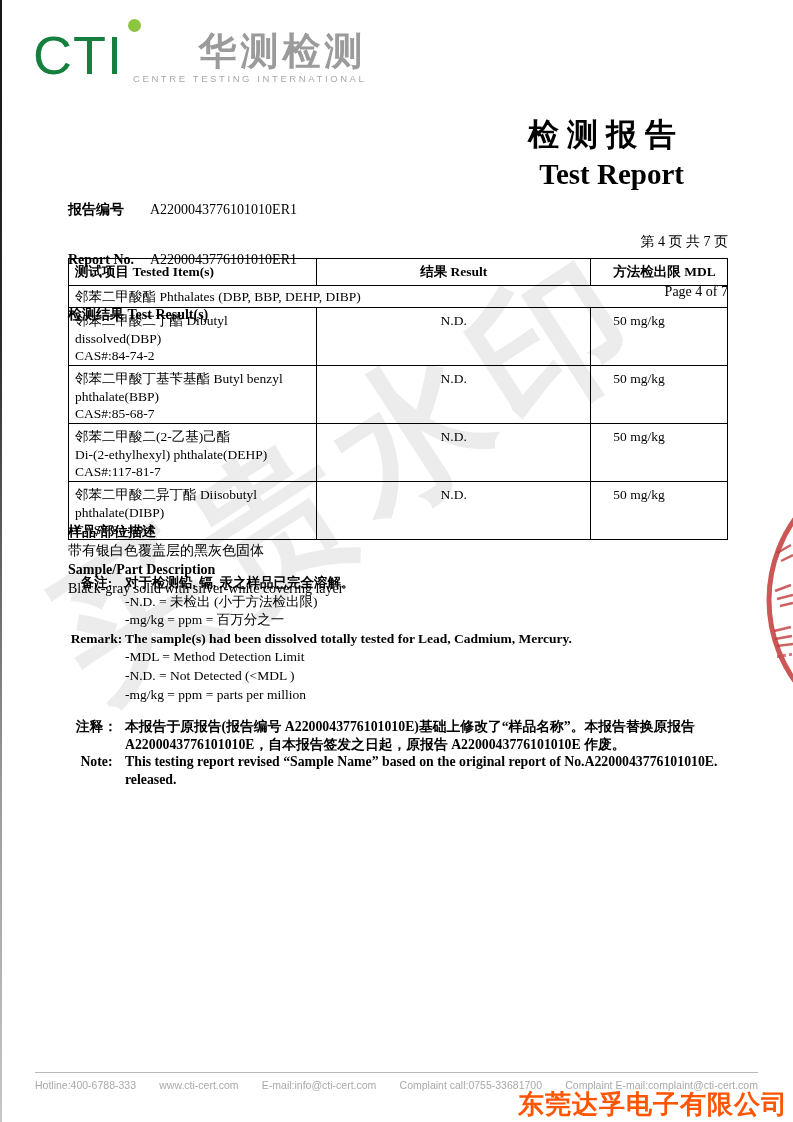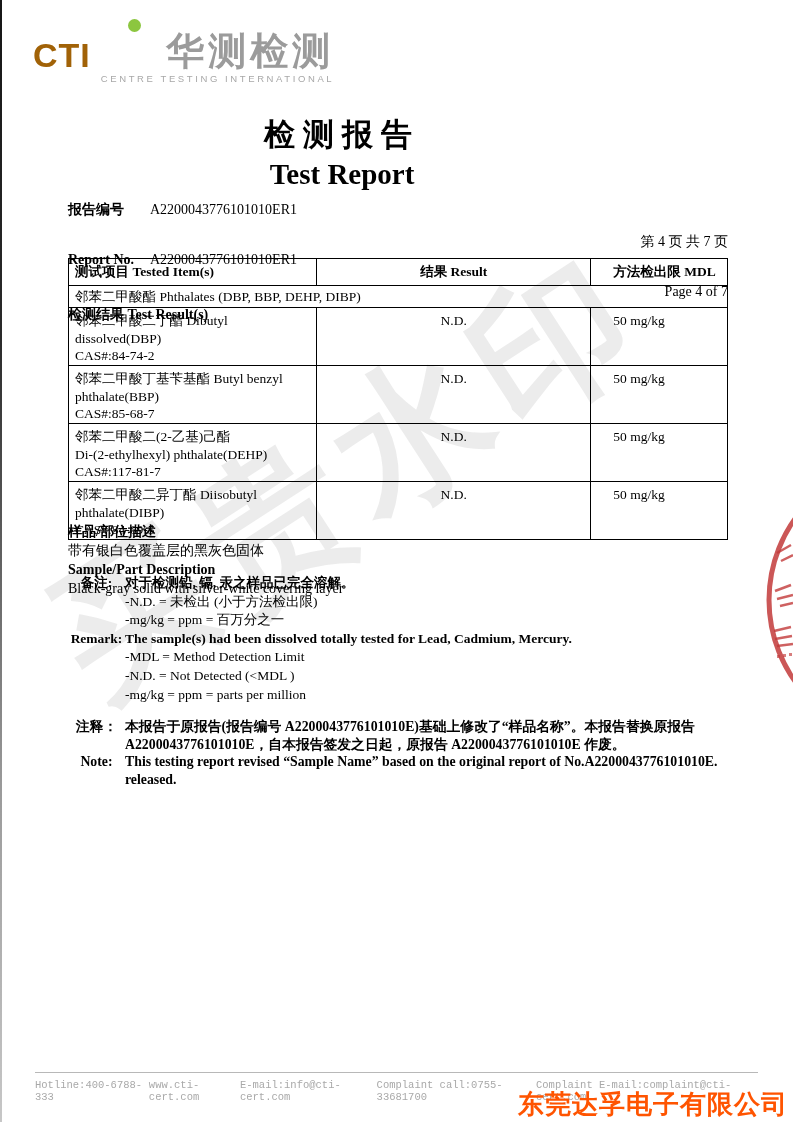--- a/index.html
+++ b/index.html
@@ -19,30 +19,30 @@
     position:absolute;left:70px;top:555px;z-index:0;
     font-size:152px;font-weight:bold;letter-spacing:14px;white-space:nowrap;
     color:rgba(40,40,40,0.085);
     transform:rotate(-33deg);transform-origin:0 50%;
     font-family:"Liberation Sans",sans-serif;
     user-select:none;
   }
   
   .logo{position:absolute;left:33px;top:26px;display:flex;align-items:flex-end;z-index:1;}
   .logo-cti{position:relative;font-family:"Liberation Sans","DejaVu Sans",sans-serif;
-    font-weight:bold;font-size:34px;line-height:58px;color:#a16207;letter-spacing:1px;}
+    font-weight:normal;font-size:54px;line-height:58px;color:#15803d;letter-spacing:1px;}
   .logo-dot{position:absolute;width:13px;height:13px;border-radius:50%;background:#8cc63f;
     left:95px;top:-7px;}
   .logo-cn{margin-left:10px;text-align:right;}
   .logo-cn-name{font-family:"Liberation Sans","DejaVu Sans",sans-serif;
     font-size:38px;line-height:38px;color:#9b9b9b;font-weight:bold;letter-spacing:4px;}
   .logo-sub{font-family:"Liberation Sans","DejaVu Sans",sans-serif;
     font-size:9.5px;color:#a8a8a8;letter-spacing:2.6px;margin-top:3px;}
   
-  .title-block{position:absolute;left:0;top:114px;width:684px;text-align:center;z-index:1;}
+  .title-block{position:absolute;left:0;top:114px;width:684px;text-align:right;z-index:1;}
   .title-cn{font-size:31px;font-weight:bold;letter-spacing:8px;}
   .title-en{font-size:29px;font-weight:bold;margin-top:2px;}
   
   .info{position:absolute;left:68px;top:201px;width:660px;font-size:14px;z-index:1;}
   .info-row{display:flex;line-height:18px;}
   .info-label{width:82px;font-weight:bold;flex-shrink:0;}
   .info-value{flex:1;}
   .info-page{text-align:right;white-space:nowrap;margin-top:32px;}
   .result-heading{font-weight:bold;margin-top:5px;line-height:18px;}
   
@@ -70,21 +70,21 @@
   
   .note{position:absolute;left:68px;top:718px;width:672px;font-size:13.8px;z-index:1;font-weight:bold;}
   .note .kl{width:57px;}
   .note .kvrow{line-height:17.6px;}
   
   .seal{position:absolute;right:0;top:505px;width:46px;height:200px;z-index:2;}
   
   .footer-line{position:absolute;left:35px;top:1072px;width:723px;height:1px;background:#b8b8b8;z-index:1;}
   .footer{position:absolute;left:35px;top:1079px;width:723px;display:flex;
     justify-content:space-between;z-index:1;
-    font-family:Liberation Mono, monospace;font-size:10.5px;color:#a9a9a9;}
+    font-family:Liberation Sans, sans-serif;font-size:10.5px;color:#a9a9a9;}
   .seller{position:absolute;right:5px;top:1087px;z-index:3;
     font-family:"Liberation Sans","DejaVu Sans",sans-serif;
     font-size:26px;font-weight:bold;color:#ff5400;letter-spacing:1px;}
 </style>
 </head>
 <body>
 
 <div class="page">
 
   <div class="edge-line"></div>

